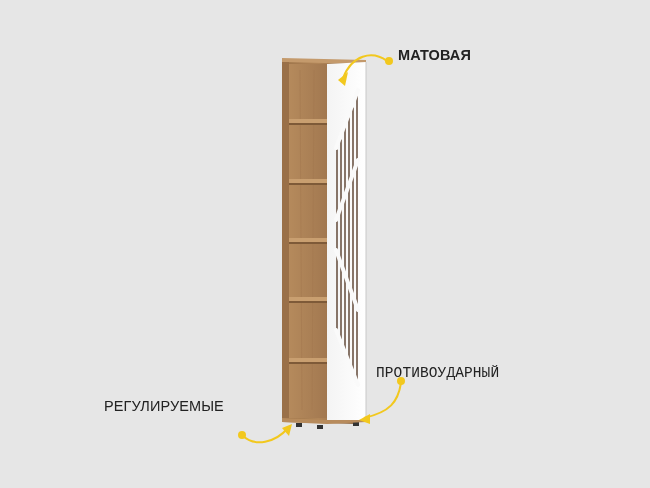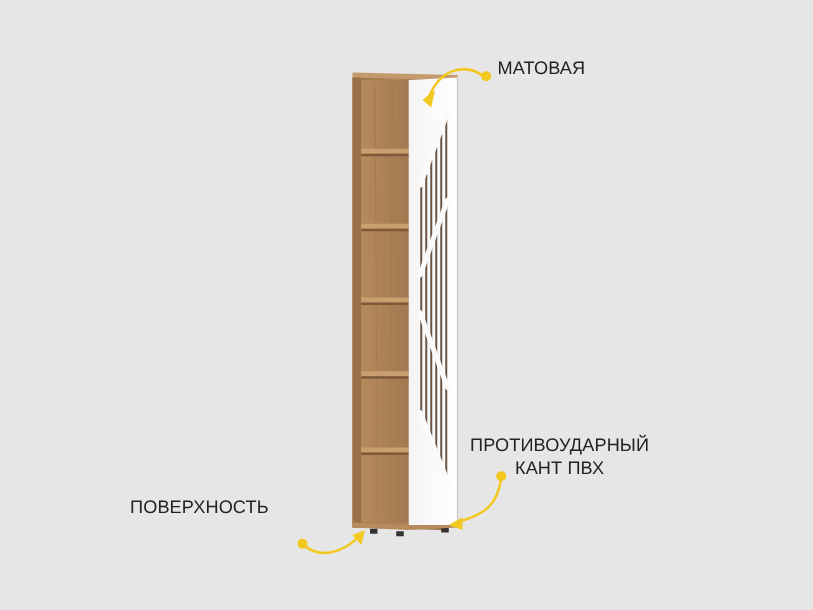--- a/index.html
+++ b/index.html
@@ -1,22 +1,22 @@
 <!DOCTYPE html>
 <html><head>
 <meta charset="utf-8">
 <style>
   html, body { margin:0; padding:0; }
   body { width:650px; height:488px; background:#e6e6e6; position:relative; overflow:hidden;
          font-family:"Liberation Sans", sans-serif; }
   .label { position:absolute; color:#222; font-size:14.5px; line-height:18px; letter-spacing:0.1px; text-align:center; }
   .label span { display:block; }
-  #lbl-top { left:398px; top:46px; text-align:right; }
+  #lbl-top { left:398px; top:46px; text-align:right;font-weight:bold; }
   #lbl-top span:nth-child(2) { margin-left:-2px; }
-  #lbl-right { left:376px; top:348px; }
+  #lbl-right { left:376px; top:364px;font-family:Liberation Mono, monospace; }
   #lbl-left { left:104px; top:397px; }
   svg.ov { position:absolute; left:0; top:0; }
 </style>
 </head>
 <body>
 
 <svg class="ov" width="650" height="488" viewBox="0 0 650 488">
   <defs>
     <linearGradient id="wood" x1="0" x2="1" y1="0" y2="0">
       <stop offset="0" stop-color="#9c7349"></stop>
@@ -91,17 +91,16 @@
     <polygon points="292,424 289,436 282,428" fill="#f2c81e"></polygon>
     <circle cx="242" cy="435" r="4" fill="#f2c81e"></circle>
   </g>
 </svg>
 
 <div class="label" id="lbl-top">
   <span>МАТОВАЯ</span>
 </div>
 <div class="label" id="lbl-right">
   <span>ПРОТИВОУДАРНЫЙ</span>
-  <span>КАНТ ПВХ</span>
 </div>
 <div class="label" id="lbl-left">
-  <span>ПОВЕРХНОСТЬ</span>
+  <span>РЕГУЛИРУЕМЫЕ</span>
 </div>
 
 </body></html>

